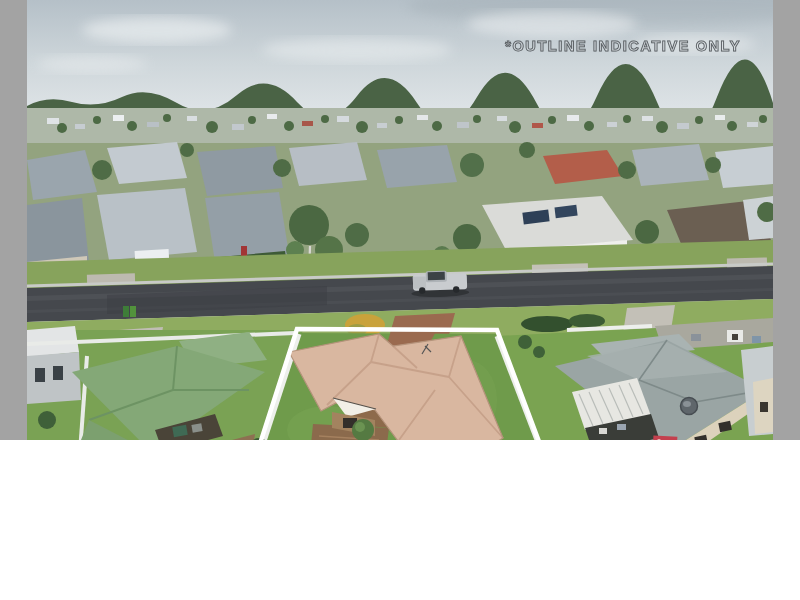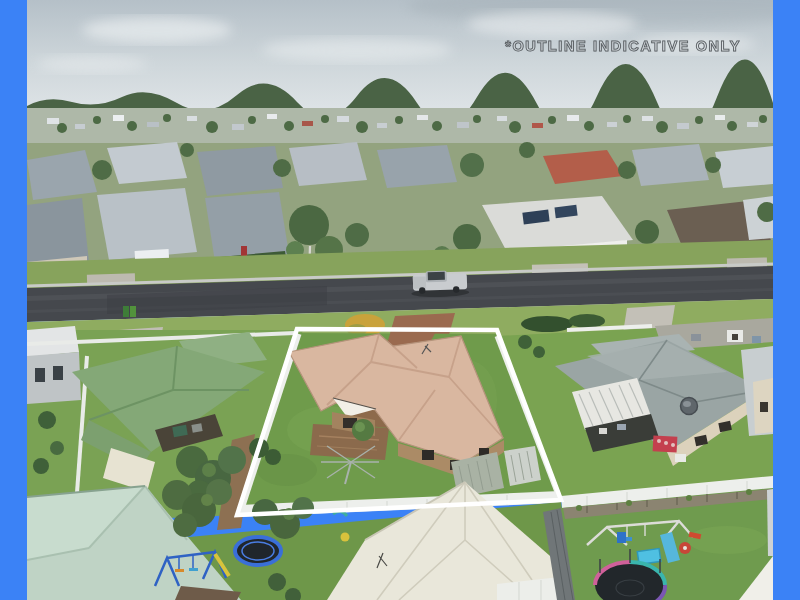--- a/index.html
+++ b/index.html
@@ -1,16 +1,16 @@
 <!DOCTYPE html>
 <html><head>
 <meta charset="utf-8">
 <style>
   html,body{margin:0;padding:0;background:#ffffff;}
-  .frame{position:relative;width:800px;height:600px;background:#3b82f6;overflow:hidden;
+  .frame{position:relative;width:800px;height:440px;background:#a3a3a3;overflow:hidden;
          font-family:"Liberation Sans",sans-serif;}
   .photo{position:absolute;left:27px;top:0;width:746px;height:600px;}
   svg{display:block;}
   .wm{font-family:"Liberation Sans",sans-serif;font-size:14.5px;font-weight:600;
       letter-spacing:1.6px;fill:rgba(235,238,240,0.22);stroke:#4d5357;stroke-width:1;
       paint-order:stroke;}
   .post{stroke:#d3d7d1;stroke-width:1;}
   .ridge{stroke:#c49e87;stroke-width:1.8;fill:none;opacity:.9;}
   .corr{stroke:#8d978a;stroke-width:.8;}
 </style>

